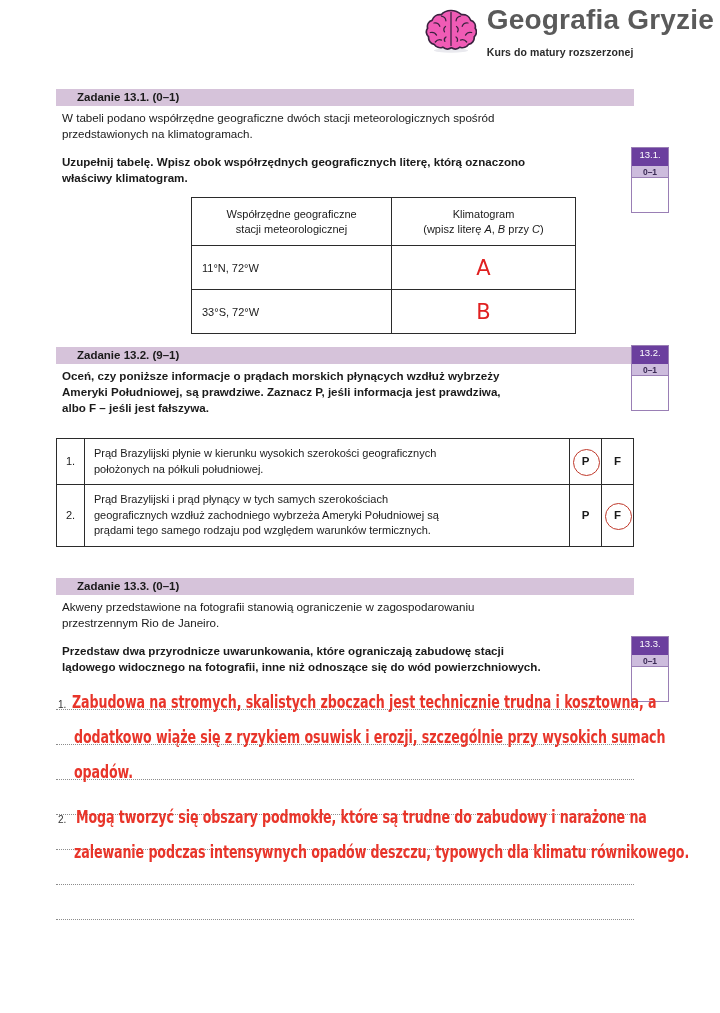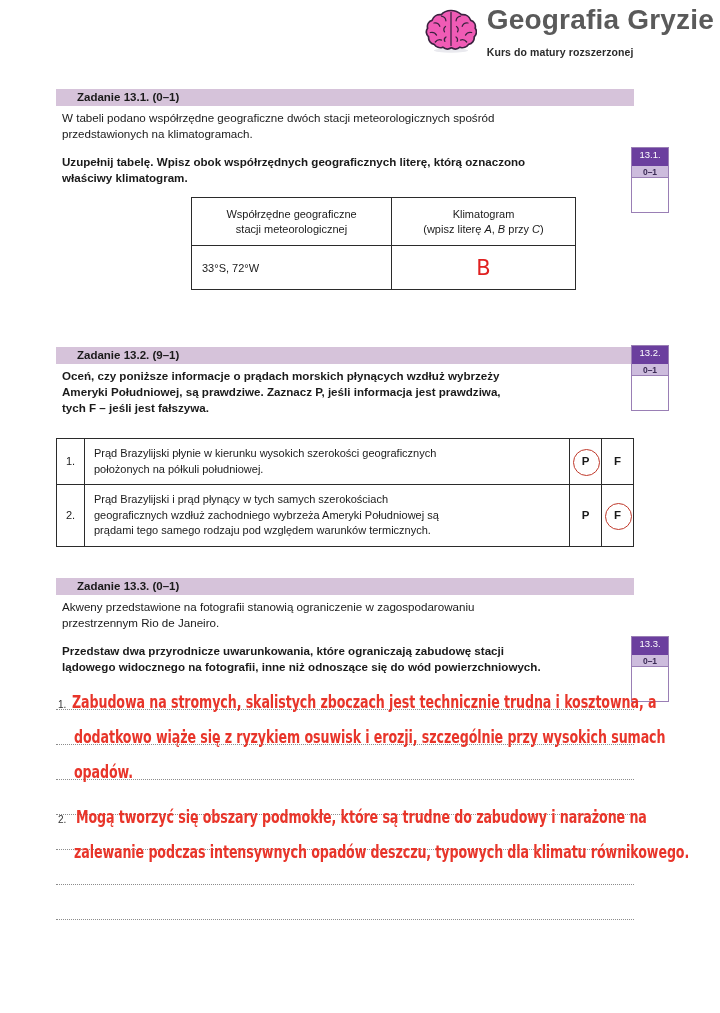--- a/index.html
+++ b/index.html
@@ -249,32 +249,38 @@
       <td class="hdr">
         <span>Współrzędne geograficzne</span><br>
         <span>stacji meteorologicznej</span>
       </td>
       <td class="hdr">
         <span>Klimatogram</span><br>
         <span>(wpisz literę </span><span class="ital">A</span><span>, </span><span class="ital">B</span><span> przy </span><span class="ital">C</span><span>)</span>
       </td>
     </tr>
     <tr>
+      <td class="coord">11°N, 72°W</td>
+      <td class="ansCell">
+        <span class="hand-letter">A</span>
+      </td>
+    </tr>
+    <tr>
       <td class="coord">33°S, 72°W</td>
       <td class="ansCell">
         <span class="hand-letter">B</span>
       </td>
     </tr>
   </tbody>
     </table>
 
   <div class="task-header" style="top:347px;">Zadanie 13.2. (9–1)</div>
   <div class="para bold" style="top:368px;">Oceń, czy poniższe informacje o prądach morskich płynących wzdłuż wybrzeży</div>
   <div class="para bold" style="top:384px;">Ameryki Południowej, są prawdziwe. Zaznacz P, jeśli informacja jest prawdziwa,</div>
-  <div class="para bold" style="top:400px;">tych F – jeśli jest fałszywa.</div>
+  <div class="para bold" style="top:400px;">albo F – jeśli jest fałszywa.</div>
 
   <div class="score-box" style="left:631px; top:345px;">
     <div class="score-num">13.2.</div>
     <div class="score-range">0–1</div>
     <div class="score-empty"></div>
   </div>
 
   <table class="t2">
     <tbody>
         <tr>

